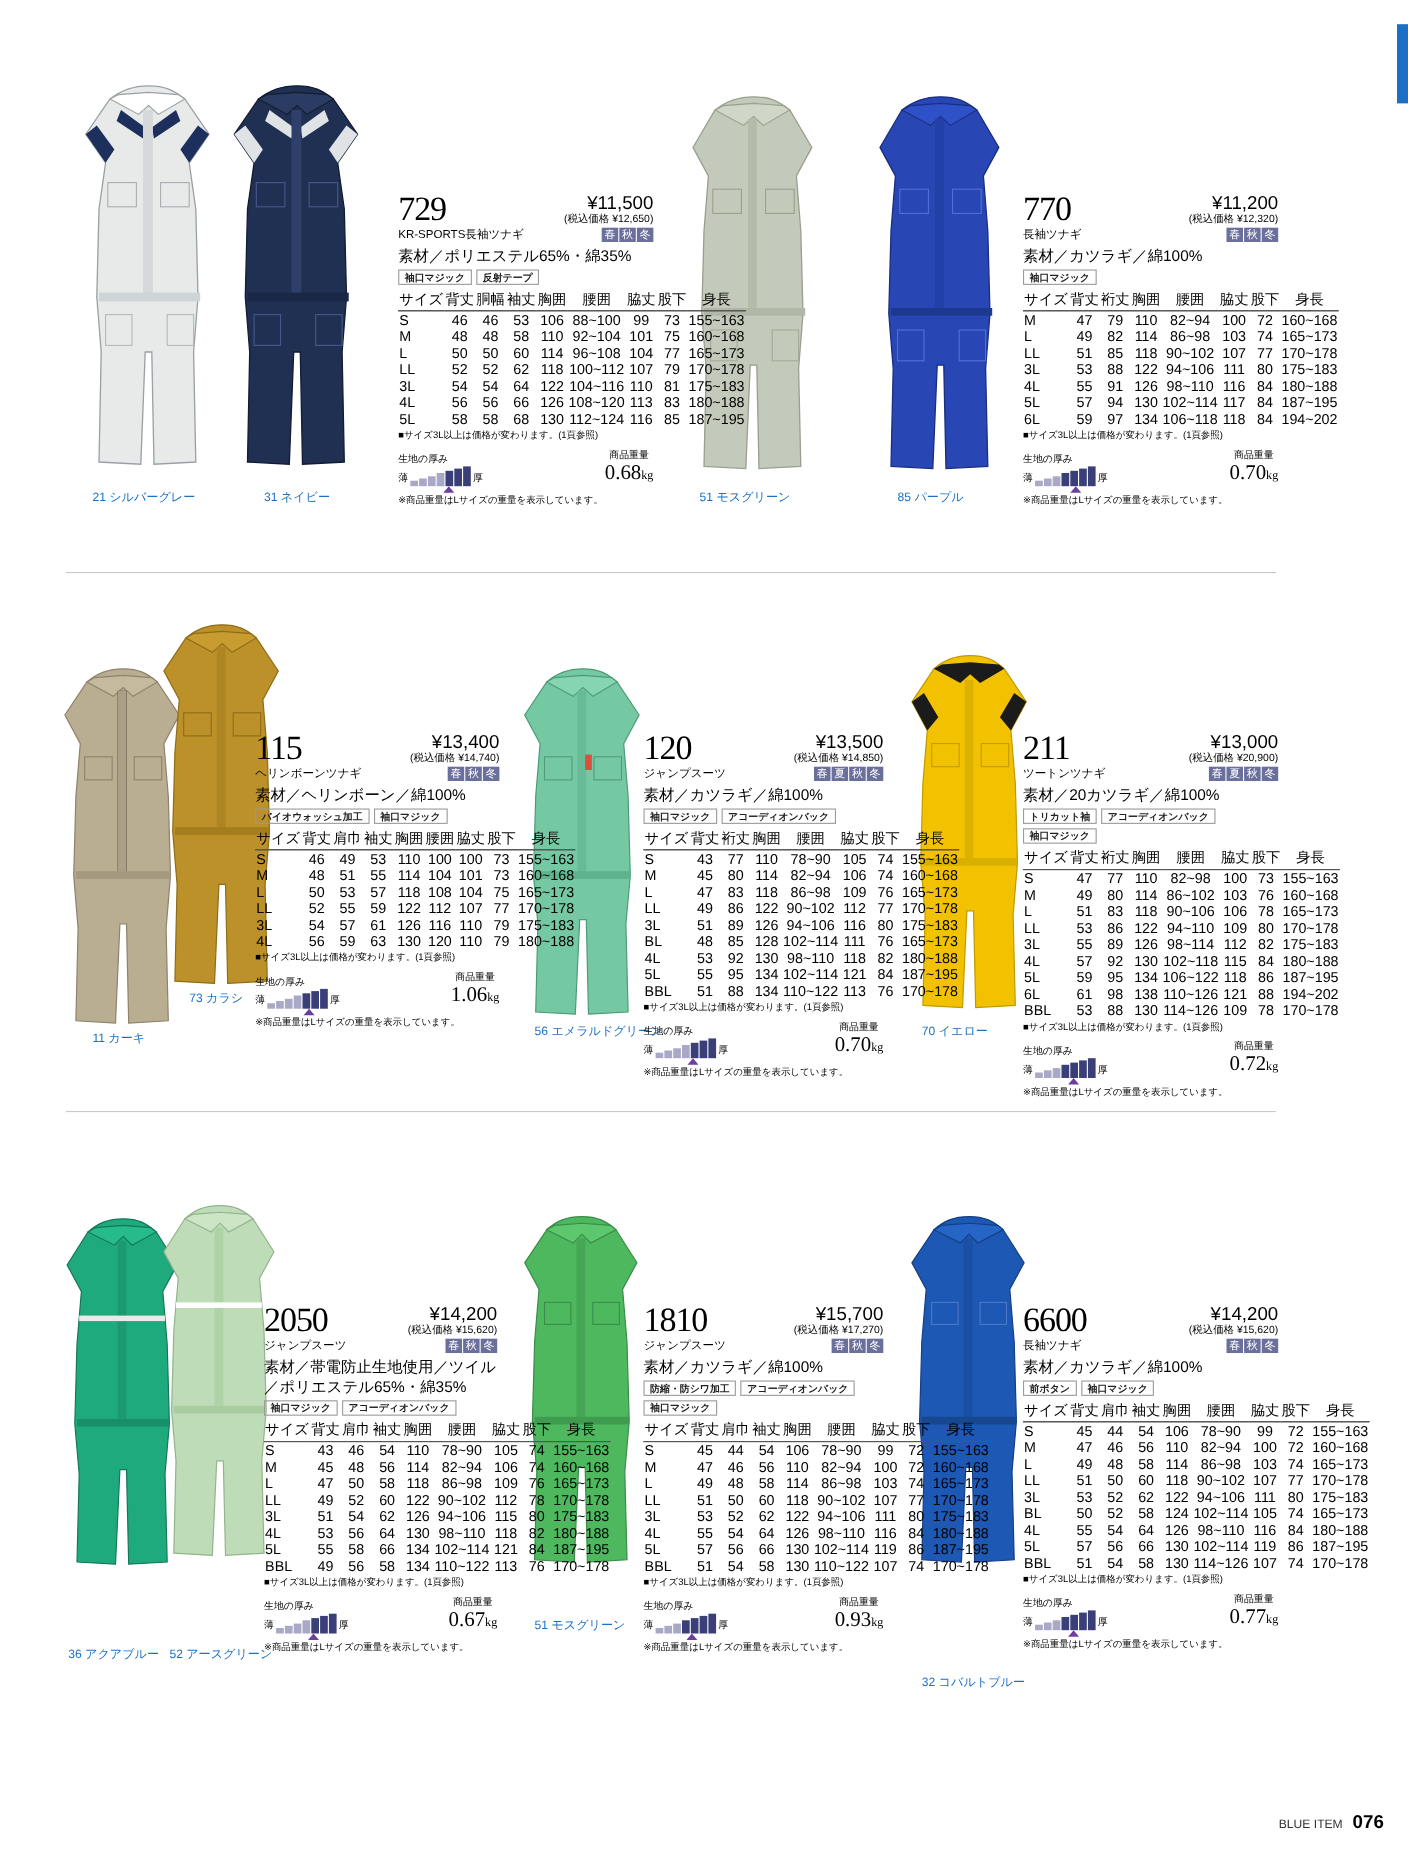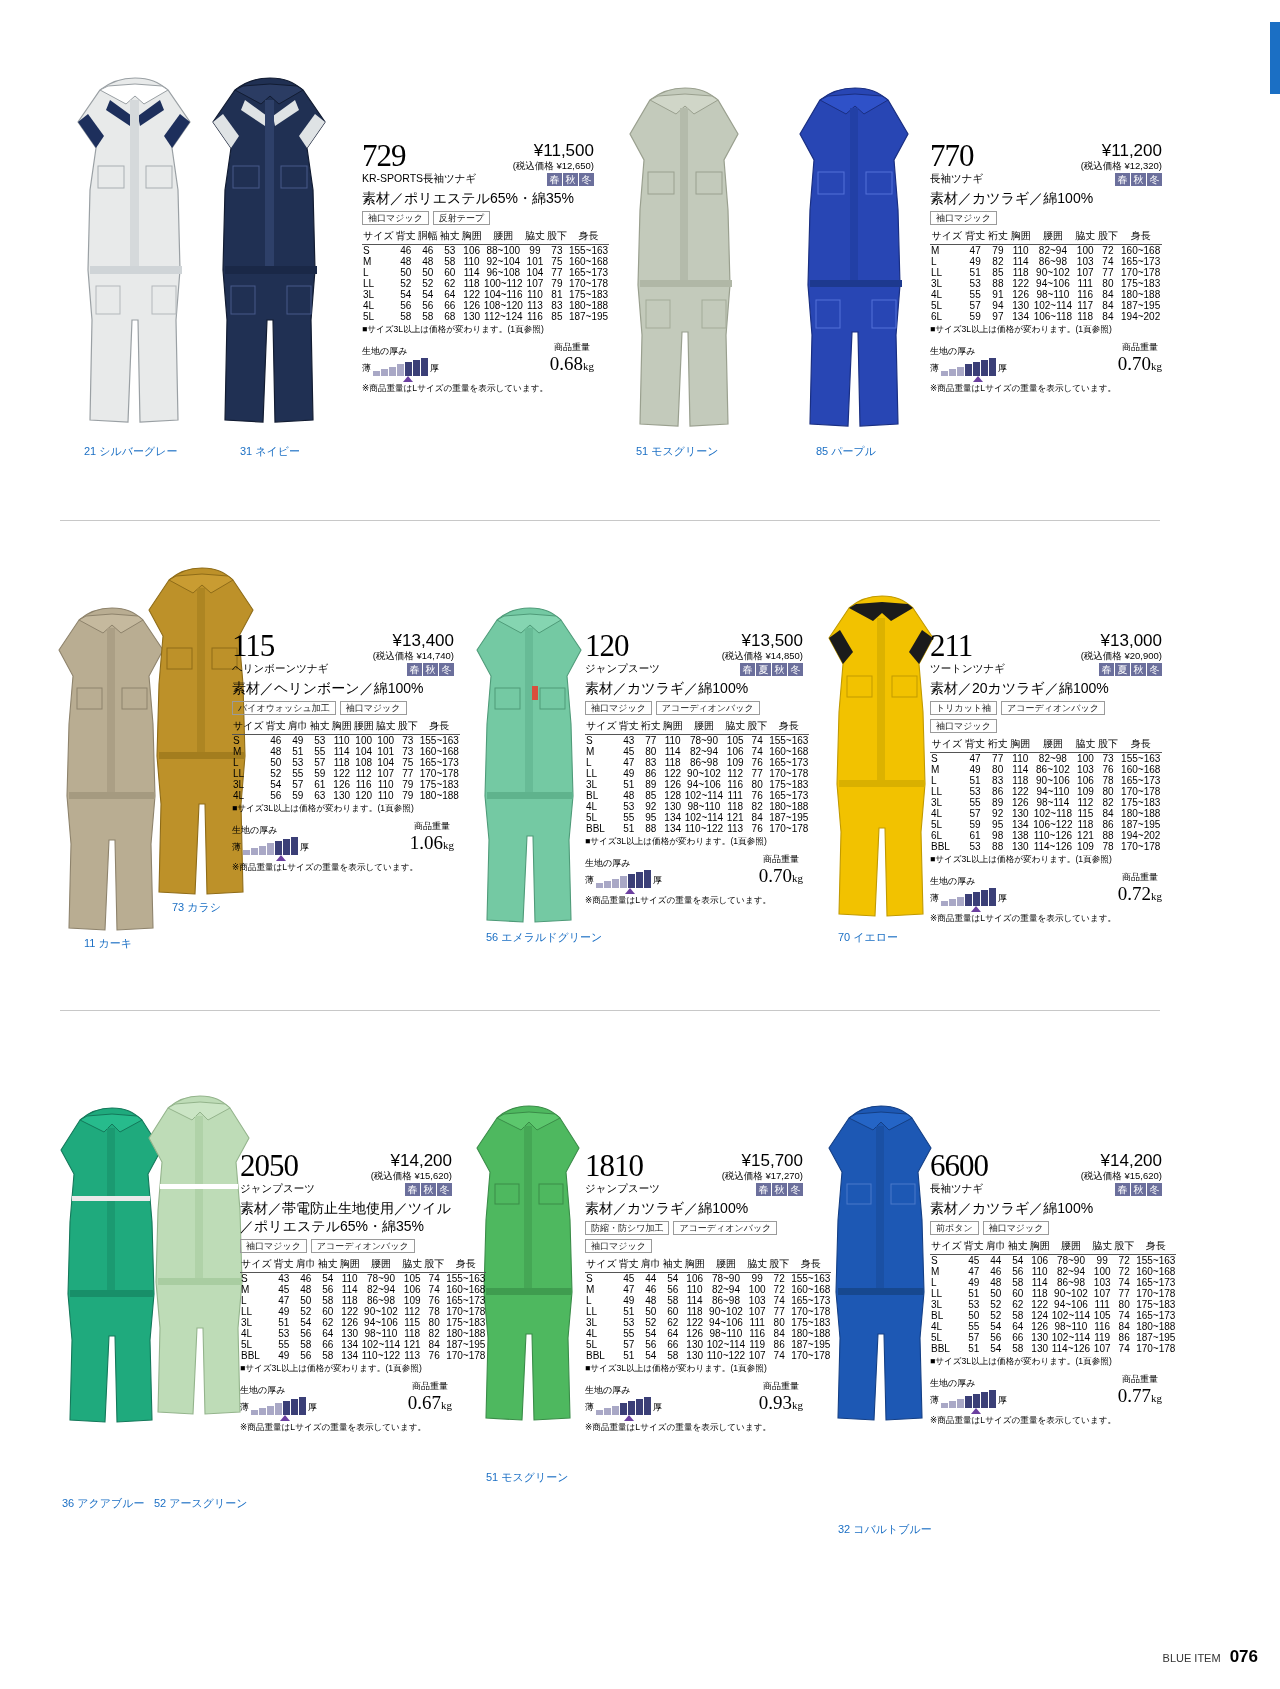--- a/index.html
+++ b/index.html
@@ -7,34 +7,34 @@
     width:1280px;height:1689px;position:relative;background:#ffffff;
     font-family:"Liberation Sans","DejaVu Sans",sans-serif;color:#000;
   }
   .page{position:absolute;left:0;top:0;width:1280px;height:1689px;overflow:hidden;}
   .right-bar{position:absolute;right:0;top:22px;width:10px;height:72px;background:#1b6fc4;}
   .rule{position:absolute;left:60px;width:1100px;height:1px;background:#c8c8c8;}
   .photo{position:absolute;}
   .photo svg{display:block;}
   .cap{position:absolute;font-size:11px;color:#1b6fc4;white-space:nowrap;}
 
-  .info{position:absolute;width:240px;}
+  .info{position:absolute;width:240px;margin-top:34px;}
   .codeline{display:flex;align-items:flex-end;justify-content:space-between;}
   .code{font-size:31px;line-height:31px;letter-spacing:-1px;font-family:"Liberation Serif","DejaVu Serif",serif;}
   .price{text-align:right;}
   .price .p1{font-size:17px;line-height:18px;}
   .price .p2{font-size:9.5px;line-height:11px;}
   .subline{display:flex;align-items:center;justify-content:space-between;margin-top:1px;}
   .sub{font-size:10.5px;}
   .seasons{display:flex;gap:1px;}
   .seasons span{display:inline-block;background:#6b6f9c;color:#fff;font-size:10px;line-height:13px;padding:0 1px;min-width:13px;text-align:center;}
   .material{font-size:14px;margin-top:4px;}
   .tags{display:flex;gap:4px;margin-top:3px;flex-wrap:wrap;}
-  .tag{border:1px solid #9a9a9a;font-size:9px;line-height:12px;padding:0 5px;white-space:nowrap;color:#222;}
-  table.sz{border-collapse:collapse;margin-top:4px;font-size:10px;width:100%;}
+  .tag{border:1px solid #9a9a9a;font-size:9px;line-height:12px;padding:0 5px;white-space:nowrap;color:#222;font-weight:bold;}
+  table.sz{border-collapse:collapse;margin-top:4px;font-size:13px;width:100%;}
   table.sz th{font-weight:normal;text-align:center;padding:0 1px 1px 1px;border-bottom:1px solid #555;white-space:nowrap;}
   table.sz td{text-align:center;padding:0 1px;white-space:nowrap;}
   table.sz td.l{text-align:left;}
   .note{font-size:8.6px;margin-top:2px;}
   .meter{display:flex;align-items:flex-end;justify-content:space-between;margin-top:5px;}
   .mleft{width:150px;}
   .mlabel{font-size:9px;}
   .mbarwrap{display:flex;align-items:flex-end;gap:2px;}
   .mbarwrap .tiny{font-size:9px;padding-bottom:1px;}
   .bars{display:flex;align-items:flex-end;gap:1px;height:18px;position:relative;}

